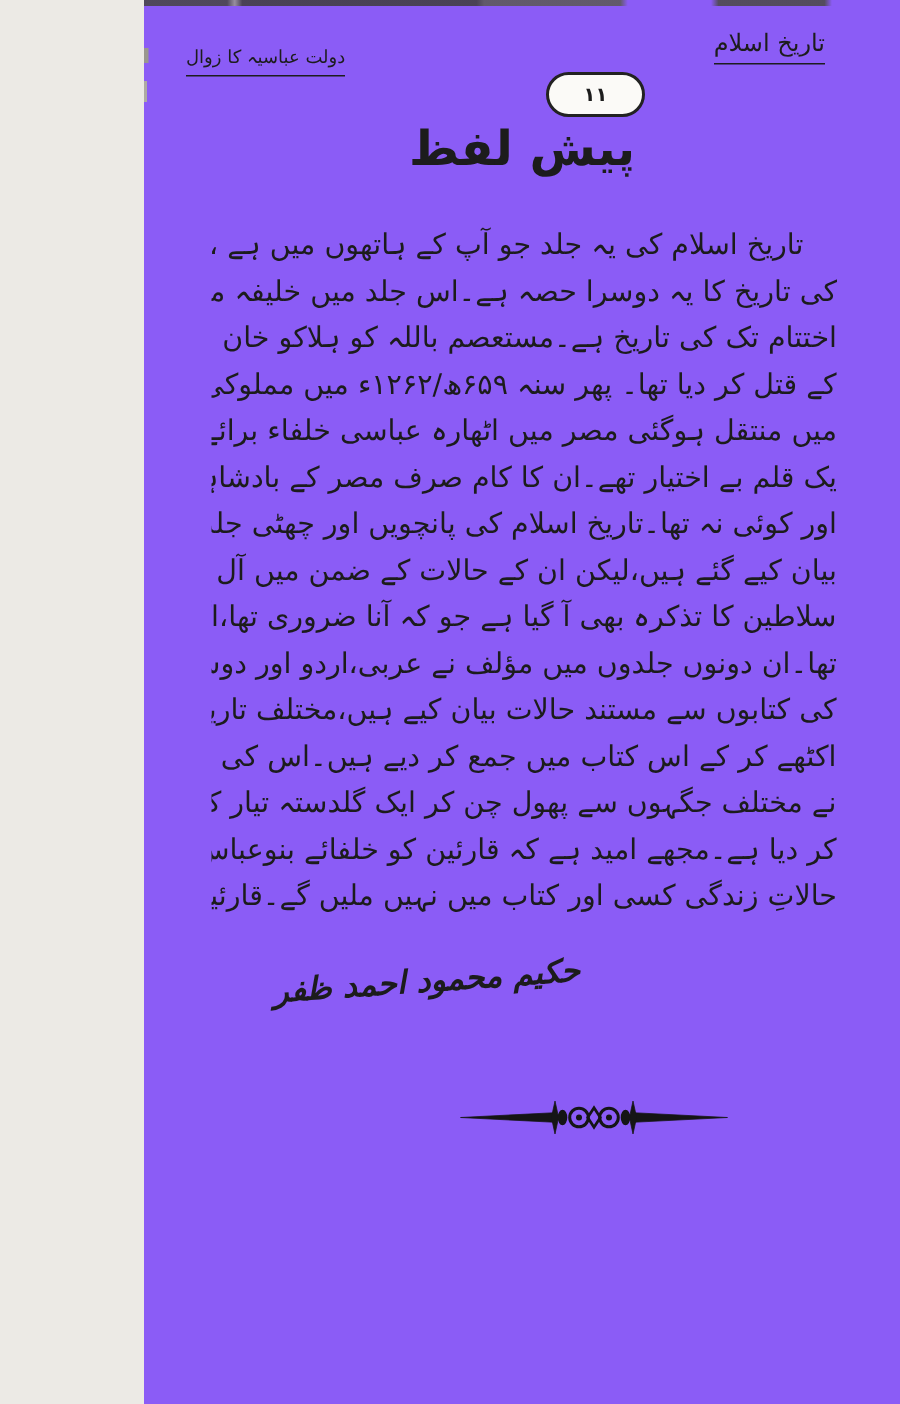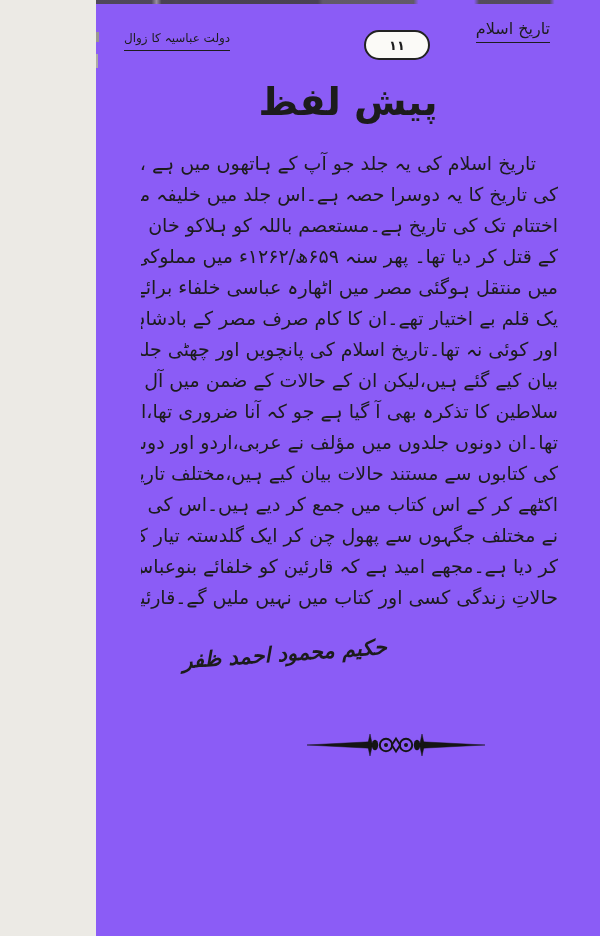--- a/index.html
+++ b/index.html
@@ -41,32 +41,32 @@
     position: absolute; top: 19px; right: 50px;
     font-size: 16px; padding-bottom: 4px;
     border-bottom: 1.5px solid #1d1d1d;
   }
   .hdr-left {
     position: absolute; top: 31px; left: 28px;
     font-size: 12px; padding-bottom: 5px;
     border-bottom: 1.5px solid #1d1d1d;
   }
   .page-pill {
-    position: absolute; top: 30px; left: 268px;
+    position: absolute; top: 48px; left: 268px;
     width: 62px; height: 26px;
     border: 2.2px solid #222; border-radius: 15px;
     display: flex; align-items: center; justify-content: center;
     font-size: 13px; font-weight: bold; letter-spacing: 1px;
     background: #fbfaf7;
   }
 
   
   .preface-title {
     position: absolute; top: 80px; left: 0; width: 100%;
-    text-align: center; font-size: 38px; font-weight: bold;
+    text-align: center; font-size: 32px; font-weight: bold;
     letter-spacing: 1px;
   }
 
   
   .body-text {
     position: absolute; top: 148px; right: 42px; left: 45px;
     direction: rtl;
   }
   .bline {
     height: 31px; line-height: 31px; overflow: hidden;

